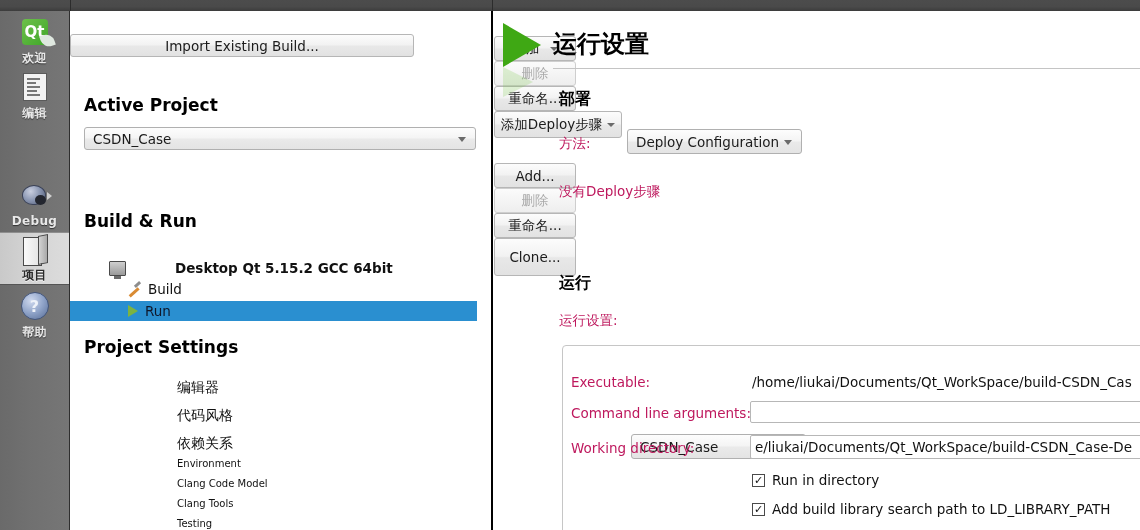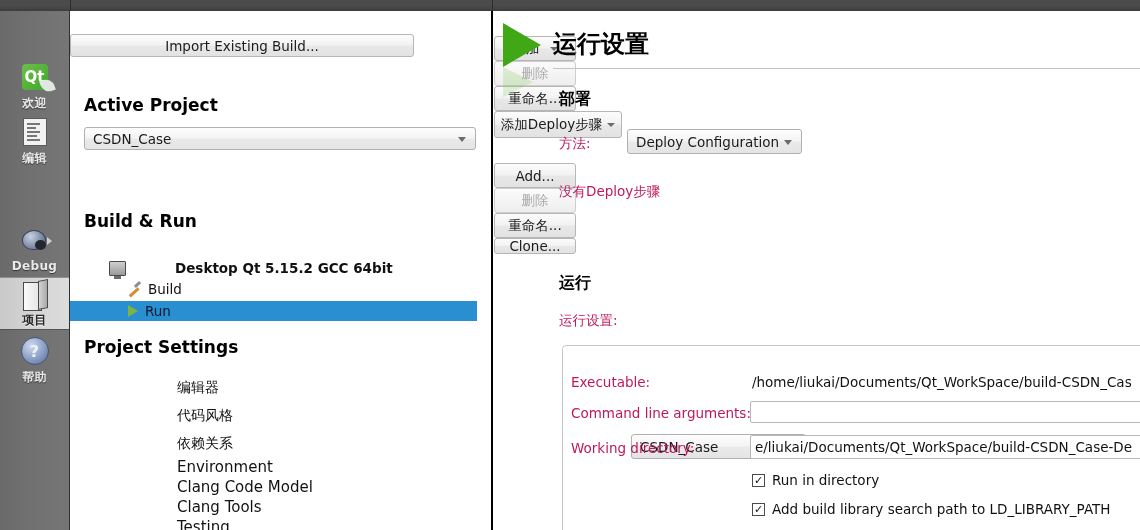--- a/index.html
+++ b/index.html
@@ -31,21 +31,20 @@
     position: absolute; left: 0; top: 11px;
     width: 69px; height: 519px;
     background: linear-gradient(to right, #6a6a6a 0%, #707070 40%, #767676 100%);
     border-right: 1px solid #2f2f2f;
   }
   .mode-item {
     position: absolute; left: 0; width: 69px;
     display: flex; flex-direction: column;
     align-items: center; justify-content: flex-start;
     box-sizing: border-box;
-    margin-top: 45px;
   }
   .mode-item.selected {
     background: linear-gradient(to right, #c9c9c9 0%, #d5d5d5 50%, #dcdcdc 100%);
     border-top: 1px solid #8e8e8e;
     border-bottom: 1px solid #555;
   }
   .mode-icon {
     width: 36px; height: 34px;
     display: flex; align-items: center; justify-content: center;
     position: relative;
@@ -224,21 +223,21 @@
     background:#8d8d8d; transform: rotate(-42deg);
   }
   .play-tri {
     width: 0; height: 0; margin-right: 7px; margin-left: 1px;
     border-left: 10px solid #7cb342;
     border-top: 6px solid transparent;
     border-bottom: 6px solid transparent;
   }
   .ps-item {
     position: absolute; left: 107px;
-    font-size: 15px; color: #111;
+    font-size: 10px; color: #111;
   }
   .ps-item.cjk { font-size: 14px; }
 
   
   .rightpane {
     position: absolute; left: 494px; top: 11px;
     width: 646px; height: 519px;
     background: #ffffff; overflow: hidden;
   }
   .run-arrow {
@@ -467,21 +466,21 @@
     </div>
 
     <div class="btn disabled" style="left:410px;top:296px;width:82px;height:25px;">
       <span>删除</span>
     </div>
 
     <div class="btn" style="left:498px;top:296px;width:82px;height:25px;">
       <span>重命名...</span>
     </div>
 
-    <div class="btn" style="left:586px;top:296px;width:82px;height:16px;text-align:right;">
+    <div class="btn" style="left:586px;top:296px;width:82px;height:38px;text-align:right;">
       <span>Clone...</span>
     </div>
 
     <div class="groupbox" style="left:68px;top:334px;width:620px;height:200px;"></div>
 
     <div class="field-label" style="left:77px;top:363px;">Executable:</div>
     <div class="plain-val" style="left:258px;top:363px;width:392px;">/home/liukai/Documents/Qt_WorkSpace/build-CSDN_Cas</div>
 
     <div class="field-label" style="left:77px;top:394px;">Command line arguments:</div>
     <div class="textfield" style="left:256px;top:390px;width:400px;height:22px;">

